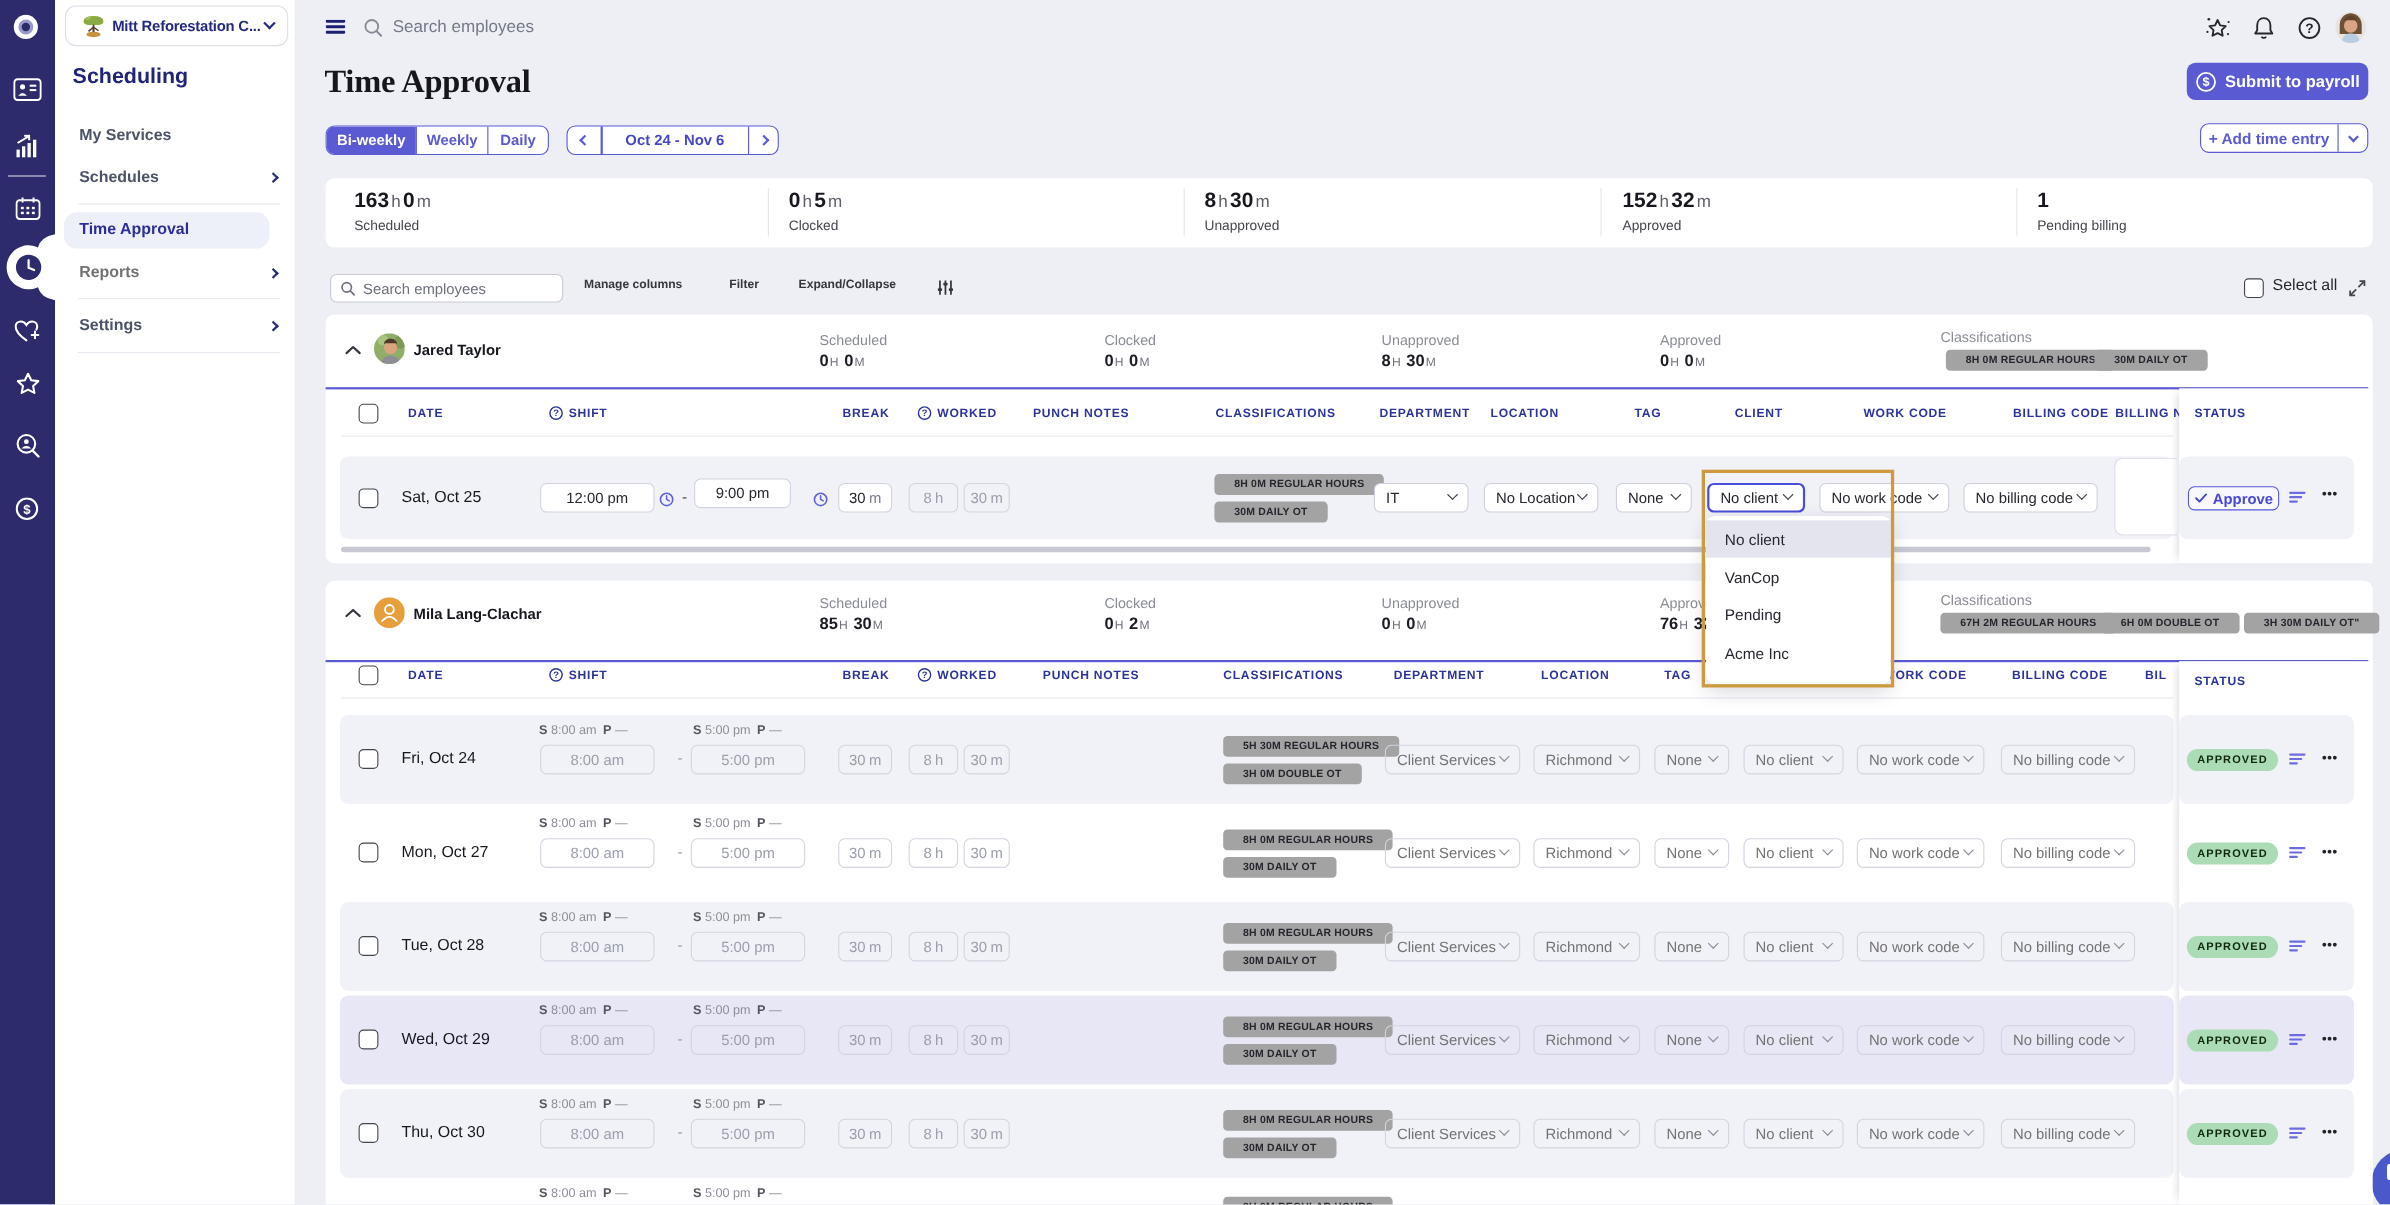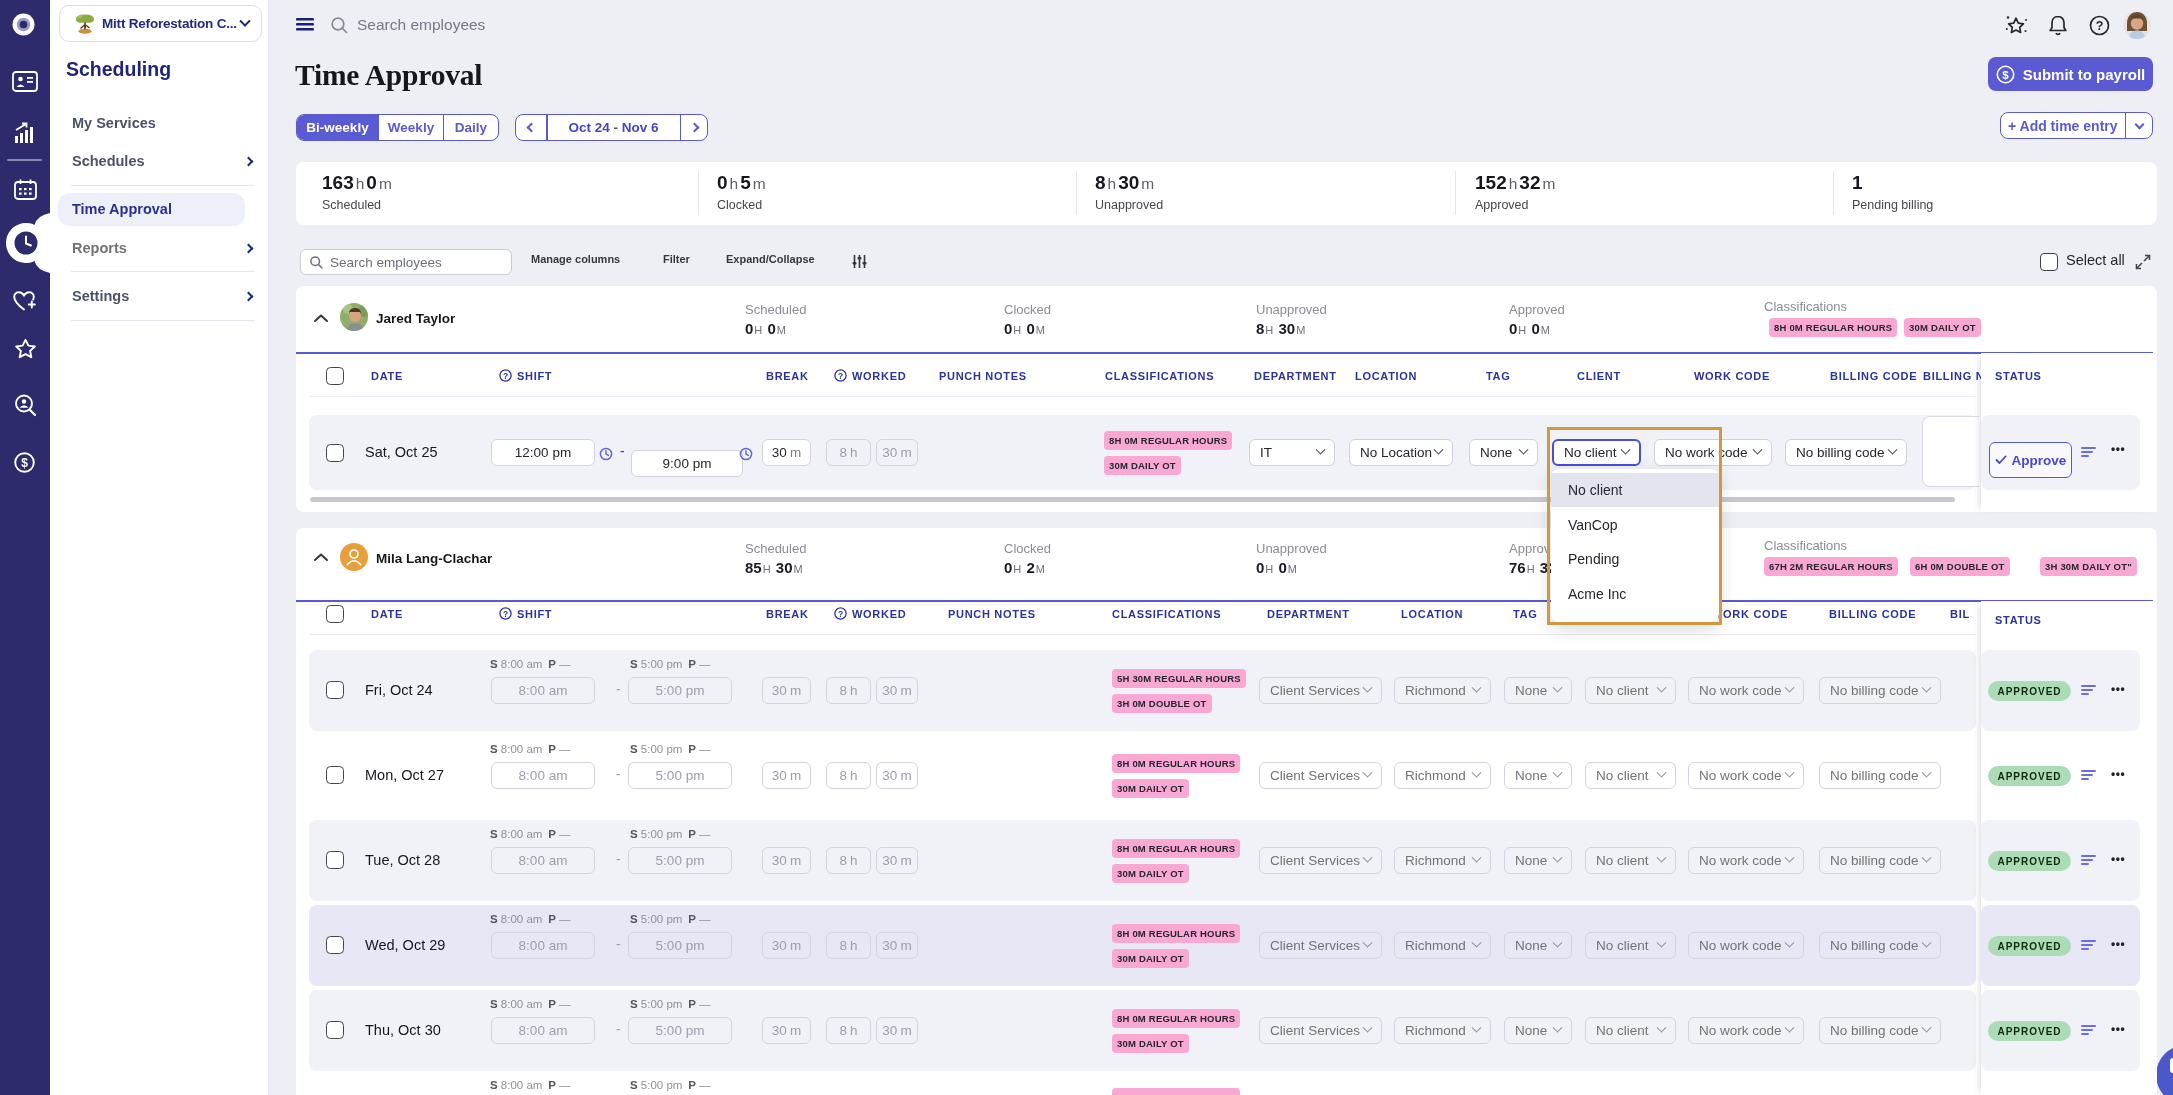--- a/index.html
+++ b/index.html
@@ -28,21 +28,21 @@
 .stat-l{position:absolute;top:36px;font-size:12.5px;color:#45464e}
 .stat-d{position:absolute;top:9px;width:1px;height:44px;background:#e4e5ec}
 .srch{position:absolute;left:300px;top:249px;width:212px;height:26px;background:#fff;border:1px solid #c9cbd6;border-radius:6px;display:flex;align-items:center;color:#6d707c;font-size:13.5px}
 .tool{position:absolute;top:253px;font-size:11px;font-weight:700;color:#35363e}
 .card{position:absolute;left:296px;width:1861px;background:#fff;border-radius:8px}
 .pline{position:absolute;left:0;width:1857px;height:2px;background:#5a5ad2}
 .emp-name{position:absolute;font-size:13.5px;font-weight:700;color:#17181e}
 .eh-l{position:absolute;font-size:13px;color:#8b8d96}
 .eh-v{position:absolute;font-size:15px;font-weight:700;color:#1b1c23}
 .eh-v .u{font-size:11px;font-weight:400;color:#6f717c;padding:0 1px}
-.pill{position:absolute;height:19px;background:#f9a8d4;border-radius:4px;display:flex;align-items:center;padding:0 5px;font-size:9.5px;font-weight:700;letter-spacing:.2px;color:#25262e;white-space:nowrap}
+.pill{position:absolute;height:19px;background:#a3a3a3;border-radius:4px;display:flex;align-items:center;padding:0 18px;font-size:9.5px;font-weight:700;letter-spacing:.2px;color:#25262e;white-space:nowrap}
 .colh{position:absolute;font-size:11px;font-weight:700;letter-spacing:.7px;color:#2b3499;white-space:nowrap}
 .cb{position:absolute;width:18px;height:18px;border:1.7px solid #44464f;border-radius:4.5px;background:#fff}
 .hdiv{position:absolute;height:1px;background:#e8e9f0}
 .rowrect{position:absolute;left:309px;width:1667px;border-radius:8px}
 .bg-g{background:#f1f2f8}.bg-l{background:#e7e7f6}
 .date{position:absolute;font-size:14.5px;color:#17181e;white-space:nowrap}
 .inp{position:absolute;height:27px;background:#fff;border:1px solid #d2d3de;border-radius:6px;display:flex;align-items:center;justify-content:center;font-size:13.5px;color:#26262e;white-space:nowrap}
 .inp .u{color:#7a7d88;margin-left:3px}
 .inp.dis{background:transparent;border-color:#d3d4df;color:#9b9eab}
 .inp.dis .u{color:#9b9eab}
@@ -51,21 +51,21 @@
 .sel.dis{background:transparent;border-color:#d3d4df;color:#737373}
 .sel.dis .cv{border-color:#8b8e99}
 .splbl{position:absolute;font-size:11.5px;color:#8d9099;white-space:nowrap}
 .splbl b{color:#54555e;font-weight:700}
 .badge{position:absolute;width:83px;height:20px;background:#abdcb5;border-radius:10px;display:flex;align-items:center;justify-content:center;font-size:10px;font-weight:700;letter-spacing:1px;color:#11290f}
 .lnicon{position:absolute;width:15px;height:12px}
 .lnicon i{position:absolute;left:0;height:2px;background:#6b6ce0;border-radius:1px}
 .dots{position:absolute;font-size:12px;font-weight:700;color:#222329;letter-spacing:.5px}
 .sticky{position:absolute;left:1981px;width:176px;background:#fff;box-shadow:-5px 0 7px -4px rgba(40,40,70,.18)}
 .stcell{position:absolute;left:0;width:159px;border-radius:8px}
-.btn-approve{position:absolute;width:83px;height:36px;border:1.5px solid #5659d8;border-radius:6px;background:#f8f8fd;color:#4649d2;display:flex;align-items:center;justify-content:center;font-size:13.5px;font-weight:600}
+.btn-approve{position:absolute;width:83px;height:22px;border:1.5px solid #5659d8;border-radius:6px;background:#f8f8fd;color:#4649d2;display:flex;align-items:center;justify-content:center;font-size:13.5px;font-weight:600}
 .popup{position:absolute;left:1551px;top:469px;width:168px;height:153px;background:#fff;border-radius:8px;box-shadow:0 6px 18px rgba(30,30,60,.18);z-index:40}
 .popup .it{position:absolute;left:0;width:100%;height:34px;display:flex;align-items:center;padding-left:17px;font-size:14px;color:#26272f}
 .orange{position:absolute;left:1547px;top:427px;width:175px;height:198px;border:3px solid #cf9940;z-index:41}
 .hsb{position:absolute;border-radius:3px;background:#c7c8d1}
 </style></head><body><div id="rail">
     <svg class="abs" style="left:12px;top:13px" width="23" height="23" viewBox="0 0 23 23">
       <circle cx="11.5" cy="11.5" r="11" fill="#fff"></circle>
       <circle cx="11.5" cy="11.5" r="6.8" fill="#9a99cb"></circle>
       <circle cx="11.5" cy="11.5" r="3.8" fill="#2b2a66"></circle>
     </svg>
@@ -252,21 +252,21 @@
     </g>
   </svg><div class="emp-name" style="left:376px;top:311px">Jared Taylor</div><div class="eh-l" style="left:745px;top:302px">Scheduled</div><div class="eh-l" style="left:1004px;top:302px">Clocked</div><div class="eh-l" style="left:1256px;top:302px">Unapproved</div><div class="eh-l" style="left:1509px;top:302px">Approved</div><div class="eh-v" style="left:745px;top:320px">0<span class="u">H</span> 0<span class="u">M</span></div><div class="eh-v" style="left:1004px;top:320px">0<span class="u">H</span> 0<span class="u">M</span></div><div class="eh-v" style="left:1256px;top:320px">8<span class="u">H</span> 30<span class="u">M</span></div><div class="eh-v" style="left:1509px;top:320px">0<span class="u">H</span> 0<span class="u">M</span></div><div class="eh-l" style="left:1764px;top:299px">Classifications</div><div class="pill" style="left:1769px;top:318px">8H 0M REGULAR HOURS</div><div class="pill" style="left:1904px;top:318px">30M DAILY OT</div><div class="pline" style="left:296px;top:352px"></div><div class="cb" style="left:326px;top:367px"></div><div class="colh" style="left:371px;top:370px">DATE</div><div class="colh" style="left:517px;top:370px">SHIFT</div><div class="colh" style="left:766px;top:370px">BREAK</div><div class="colh" style="left:852px;top:370px">WORKED</div><div class="colh" style="left:939px;top:370px">PUNCH NOTES</div><div class="colh" style="left:1105px;top:370px">CLASSIFICATIONS</div><div class="colh" style="left:1254px;top:370px">DEPARTMENT</div><div class="colh" style="left:1355px;top:370px">LOCATION</div><div class="colh" style="left:1486px;top:370px">TAG</div><div class="colh" style="left:1577px;top:370px">CLIENT</div><div class="colh" style="left:1694px;top:370px">WORK CODE</div><div class="colh" style="left:1830px;top:370px">BILLING CODE</div><div class="colh" style="left:1923px;top:370px">BILLING N</div><svg class="abs" style="left:499px;top:369px" width="13" height="13" viewBox="0 0 13 13">
     <circle cx="6.5" cy="6.5" r="5.6" fill="none" stroke="#2b3499" stroke-width="1.3"></circle>
     <text x="6.5" y="9.6" text-anchor="middle" font-size="8.5" font-weight="700" fill="#2b3499" font-family="Liberation Sans">?</text>
   </svg><svg class="abs" style="left:834px;top:369px" width="13" height="13" viewBox="0 0 13 13">
     <circle cx="6.5" cy="6.5" r="5.6" fill="none" stroke="#2b3499" stroke-width="1.3"></circle>
     <text x="6.5" y="9.6" text-anchor="middle" font-size="8.5" font-weight="700" fill="#2b3499" font-family="Liberation Sans">?</text>
   </svg><div class="hdiv" style="left:310px;top:396px;width:1666px"></div><div class="rowrect bg-g" style="top:415px;height:75px"></div><div class="cb" style="left:326px;top:444px"></div><div class="date" style="left:365px;top:444px">Sat, Oct 25</div><div class="inp" style="left:491px;top:439px;width:104px">12:00 pm</div><svg class="abs" style="left:599px;top:447px" width="14" height="14" viewBox="0 0 14 14">
     <circle cx="7" cy="7" r="5.6" fill="none" stroke="#6163d8" stroke-width="1.5"></circle>
     <path d="M7 3.8 L7 7 L9.4 8.4" stroke="#6163d8" stroke-width="1.4" fill="none" stroke-linecap="round"></path>
-  </svg><div class="abs" style="left:620px;top:443px;color:#44454c;font-size:14px">-</div><div class="inp" style="left:631px;top:450px;width:112px">9:00 pm</div><svg class="abs" style="left:739px;top:447px" width="14" height="14" viewBox="0 0 14 14">
+  </svg><div class="abs" style="left:620px;top:443px;color:#44454c;font-size:14px">-</div><div class="inp" style="left:631px;top:435px;width:88px">9:00 pm</div><svg class="abs" style="left:739px;top:447px" width="14" height="14" viewBox="0 0 14 14">
     <circle cx="7" cy="7" r="5.6" fill="none" stroke="#6163d8" stroke-width="1.5"></circle>
     <path d="M7 3.8 L7 7 L9.4 8.4" stroke="#6163d8" stroke-width="1.4" fill="none" stroke-linecap="round"></path>
   </svg><div class="inp" style="left:762px;top:439px;width:49px">30<span class="u">m</span></div><div class="inp dis" style="left:826px;top:439px;width:45px">8<span class="u">h</span></div><div class="inp dis" style="left:876px;top:439px;width:42px">30<span class="u">m</span></div><div class="pill" style="left:1104px;top:431px">8H 0M REGULAR HOURS</div><div class="pill" style="left:1104px;top:456px">30M DAILY OT</div><div class="sel" style="left:1249px;top:439px;width:86px">IT<span class="cv"></span></div><div class="sel" style="left:1349px;top:439px;width:104px">No Location<span class="cv"></span></div><div class="sel" style="left:1469px;top:439px;width:69px">None<span class="cv"></span></div><div class="sel" style="left:1552px;top:439px;width:89px;border:2px solid #4b4ddb">No client<span class="cv"></span></div><div class="sel" style="left:1654px;top:439px;width:118px">No work code<span class="cv"></span></div><div class="sel" style="left:1785px;top:439px;width:122px">No billing code<span class="cv"></span></div><div class="abs" style="left:1922px;top:416px;width:57px;height:71px;background:#fff;border:1px solid #d9dae3;border-radius:8px 0 0 8px;border-right:none;z-index:5"></div><div class="sticky" style="top:353px;height:159px;z-index:6">
     <div class="colh" style="left:14px;top:17px">STATUS</div>
     <div class="stcell bg-g" style="top:62px;height:75px">
       <div class="btn-approve" style="left:8px;top:27px"><svg width="12" height="10" viewBox="0 0 12 10" style="margin-right:5px">
           <path d="M1.5 5 L4.5 8 L10.5 1.5" fill="none" stroke="#4649d2" stroke-width="1.8" stroke-linecap="round" stroke-linejoin="round"></path>
         </svg>Approve</div>
       <div class="lnicon" style="left:100px;top:32px">
         <i style="top:0;width:15px"></i>

